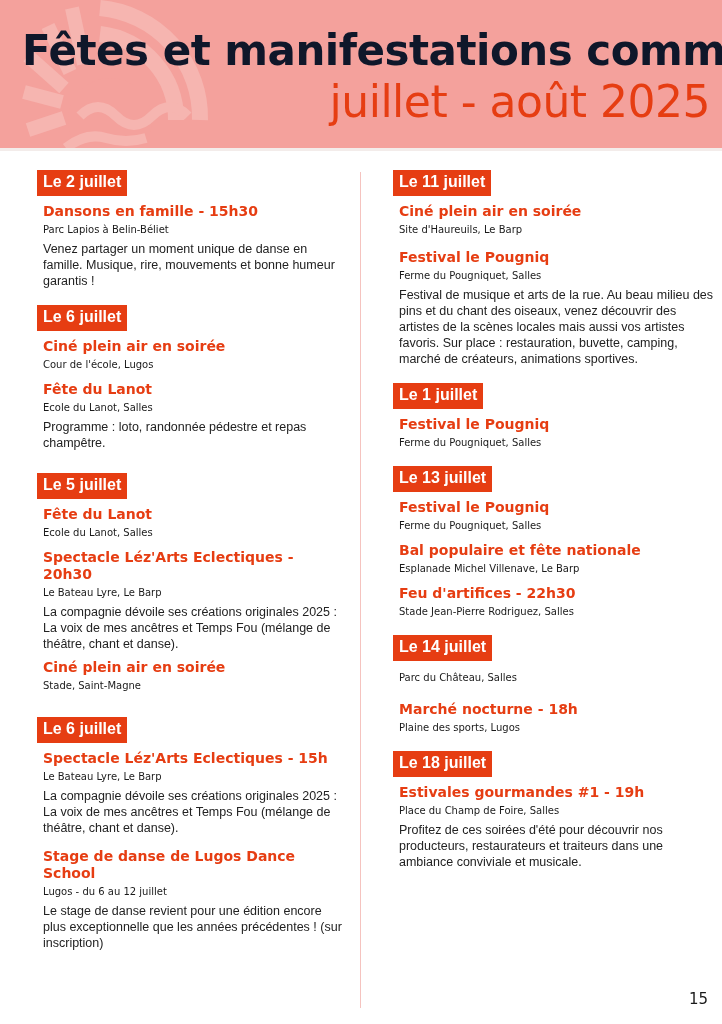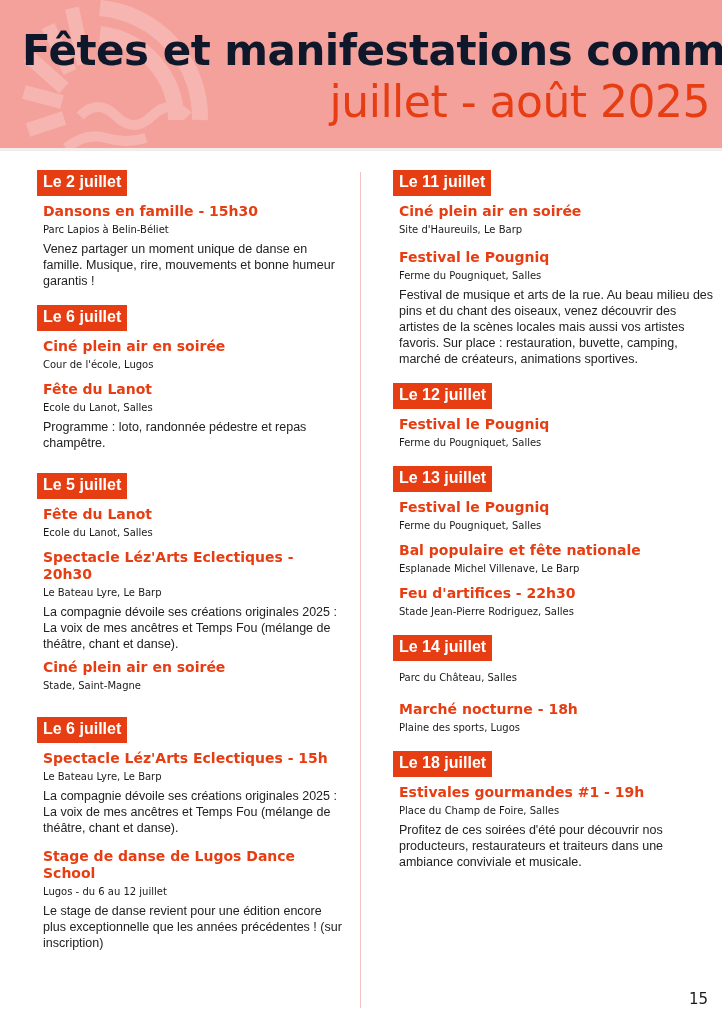--- a/index.html
+++ b/index.html
@@ -149,21 +149,21 @@
       <div class="event-place">Site d'Haureuils, Le Barp</div>
     </div>
     <div class="event" style="margin-top:10px;">
       <div class="event-title">Festival le Pougniq</div>
       <div class="event-place">Ferme du Pougniquet, Salles</div>
       <div class="event-desc">Festival de musique et arts de la rue. Au beau milieu des pins et du chant des oiseaux, venez découvrir des artistes de la scènes locales mais aussi vos artistes favoris. Sur place : restauration, buvette, camping, marché de créateurs, animations sportives.</div>
     </div>
   </div>
 
   <div class="day" style="margin-top:16px;">
-    <div class="day-badge">Le 12 juillet</div>
+    <div class="day-badge">Le 1 juillet</div>
     <div class="event">
       <div class="event-title">Festival le Pougniq</div>
       <div class="event-place">Ferme du Pougniquet, Salles</div>
     </div>
   </div>
 
   <div class="day">
     <div class="day-badge">Le 13 juillet</div>
     <div class="event">
       <div class="event-title">Festival le Pougniq</div>

